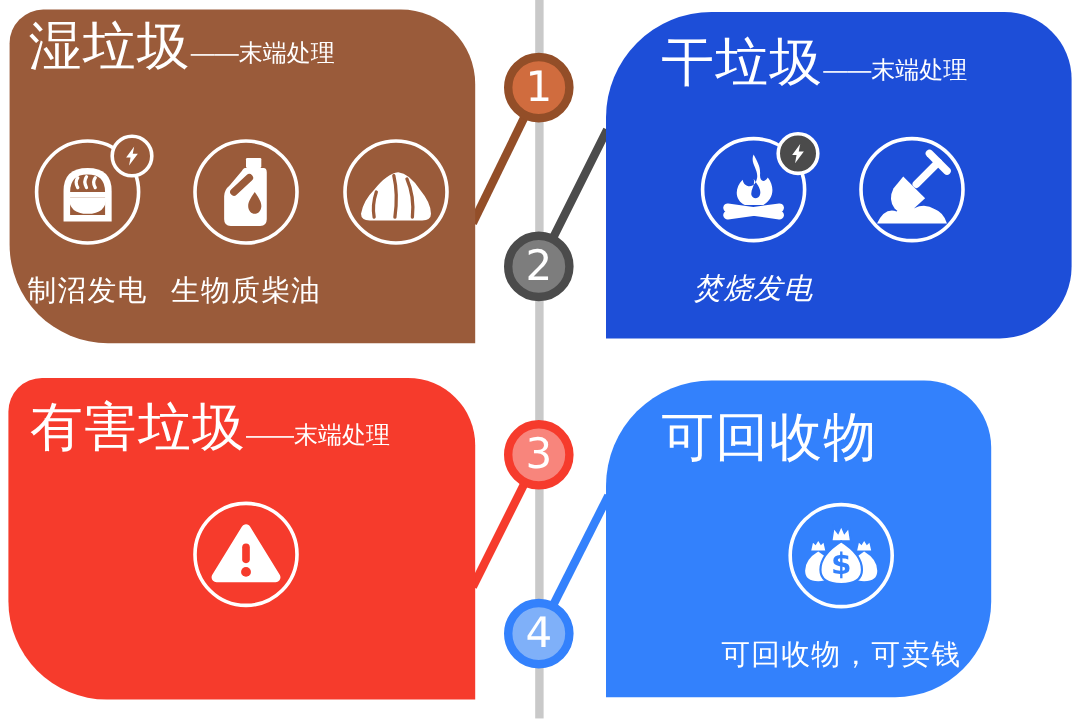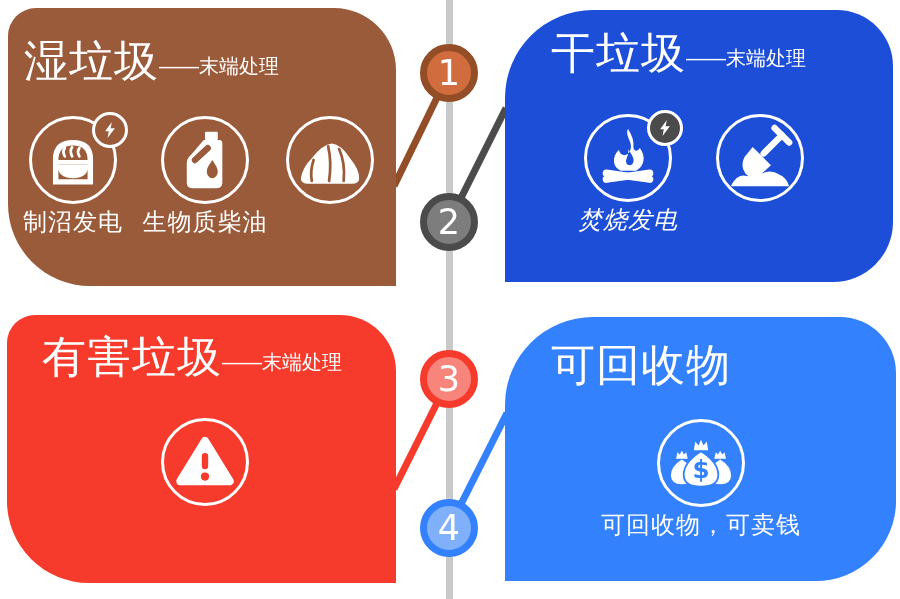--- a/index.html
+++ b/index.html
@@ -16,41 +16,41 @@
   .step3{left:420px;top:350px;border-color:#f63b2c;background:#f8857c;}
   .step4{left:420px;top:499px;border-color:#3381fc;background:#7fb0f9;}
   
   .panel{position:absolute;color:#fff;}
   .panel.wet{left:8px;top:8px;width:388px;height:278px;background:#9a5b3a;
              border-radius:28px 62px 0 82px;}
   .panel.dry{left:505px;top:10px;width:388px;height:272px;background:#1d4ed8;
              border-radius:88px 56px 60px 0;}
   .panel.harmful{left:7px;top:315px;width:389px;height:268px;background:#f63b2c;
              border-radius:28px 56px 0 82px;}
-  .panel.recyclable{left:505px;top:317px;width:391px;height:264px;background:#3381fc;
+  .panel.recyclable{left:505px;top:317px;width:321px;height:264px;background:#3381fc;
              border-radius:88px 56px 80px 0;}
   .title{display:flex;align-items:flex-end;white-space:nowrap;}
-  .wet .title{padding:28px 0 0 16px;}
+  .wet .title{padding:6px 0 0 16px;}
   .dry .title{padding:18px 0 0 46px;}
-  .harmful .title{padding:17px 0 0 35px;}
+  .harmful .title{padding:17px 0 0 18px;}
   .recyclable .title{padding:23px 0 0 46px;}
   .title-main{font-size:44px;line-height:1.15;letter-spacing:1px;}
   .title-suffix{font-size:20px;padding-bottom:7px;letter-spacing:0;}
   
   .item{position:absolute;width:140px;text-align:center;}
   .item.wide{width:240px;}
   .icon-circle{position:relative;width:88px;height:88px;box-sizing:border-box;
                border:3px solid #fff;border-radius:50%;margin:0 auto;}
   .icon-circle > svg{display:block;width:82px;height:82px;}
   .badge{position:absolute;top:-7px;right:-14px;width:36px;height:36px;border-radius:50%;
          box-sizing:border-box;border:3px solid #fff;display:flex;align-items:center;justify-content:center;}
   .badge.wet-bg{background:#9a5b3a;}
   .badge.dry-bg{background:#4b4b4b;}
   .badge svg{width:22px;height:22px;display:block;}
-  .item-label{margin-top:2px;font-size:24px;letter-spacing:1px;white-space:nowrap;}
+  .item-label{margin-top:22px;font-size:24px;letter-spacing:1px;white-space:nowrap;}
 </style>
 </head>
 <body>
 
 <div class="canvas">
 
   <div class="vline"></div>
 
   <svg class="connectors" viewBox="0 0 900 599">
     <line x1="449" y1="73" x2="394" y2="186" stroke="#934e28" stroke-width="7"></line>

